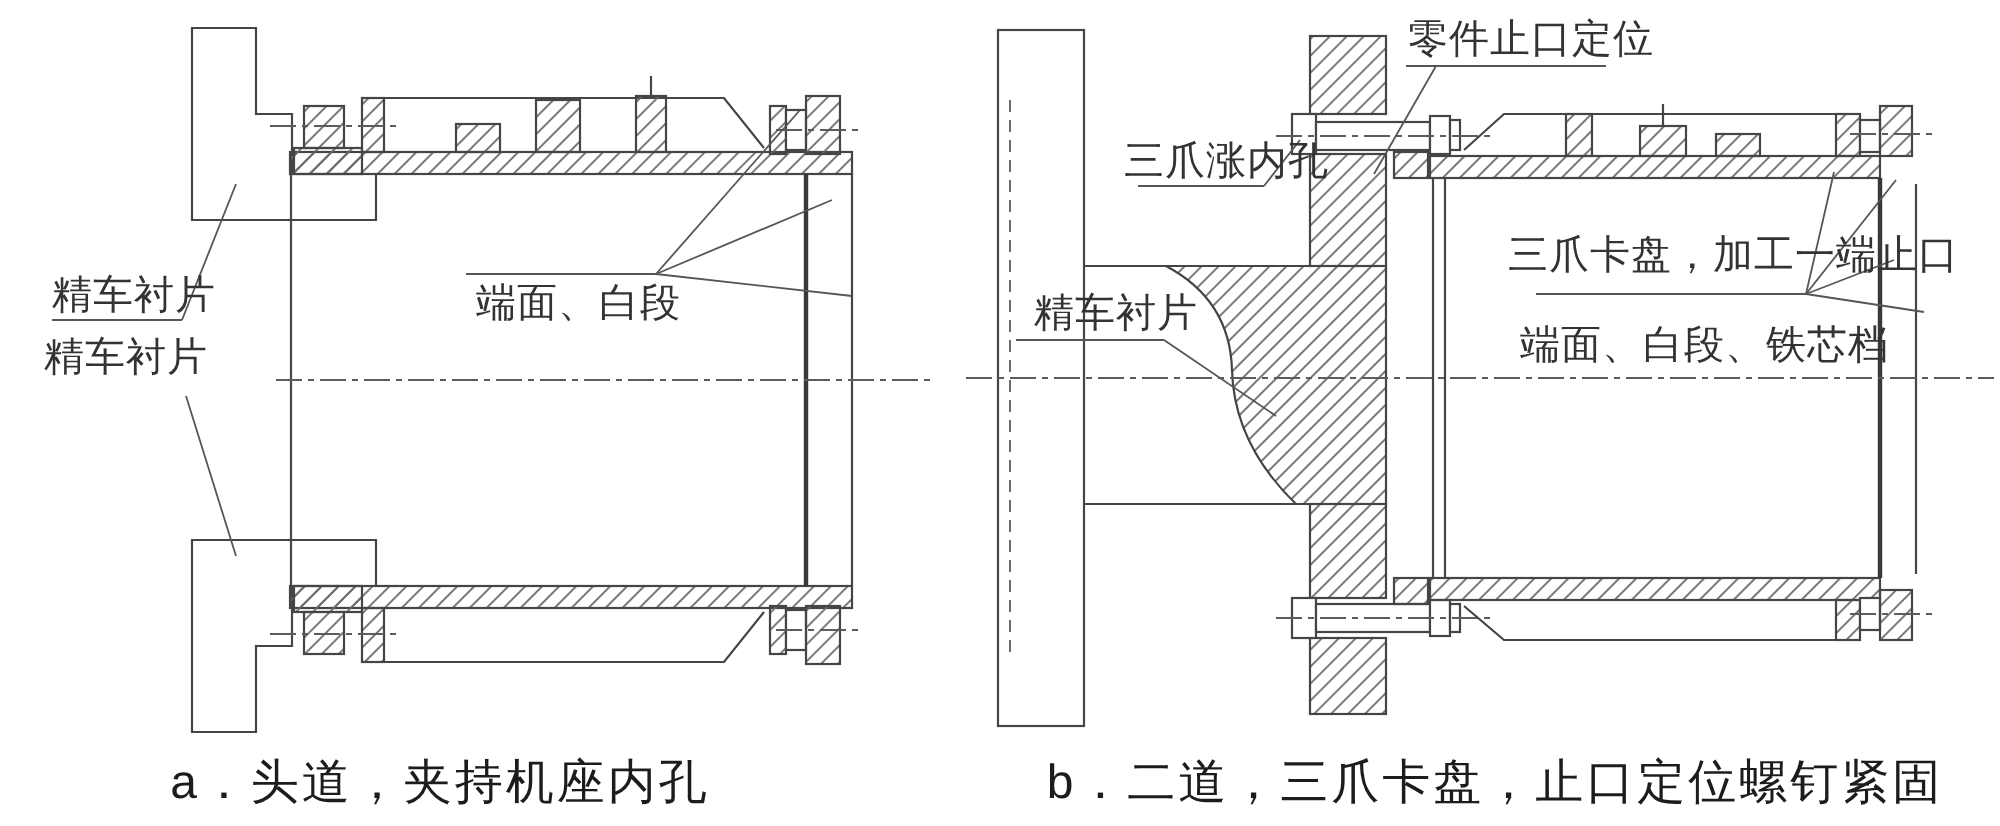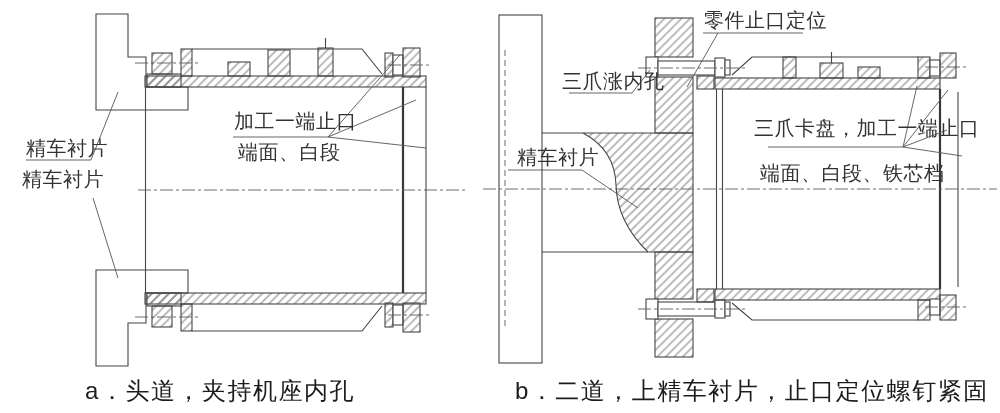--- a/index.html
+++ b/index.html
@@ -170,24 +170,23 @@
         <line class="ld" x1="903" y1="147" x2="917" y2="86"></line>
         <line class="ld" x1="903" y1="147" x2="948" y2="90"></line>
         <line class="ld" x1="903" y1="147" x2="947" y2="130"></line>
         <line class="ld" x1="903" y1="147" x2="962" y2="156"></line>
       </g>
     </g>
   </svg>
 
   <div class="lbl" style="left:26px;top:139px">精车衬片</div>
   <div class="lbl" style="left:22px;top:170px">精车衬片</div>
-  <div class="lbl" style="left:234px;top:112px">加工一端止口</div>
   <div class="lbl" style="left:238px;top:143px">端面、白段</div>
 
   <div class="lbl" style="left:704px;top:11px">零件止口定位</div>
   <div class="lbl" style="left:562px;top:72px">三爪涨内孔</div>
   <div class="lbl" style="left:517px;top:148px">精车衬片</div>
   <div class="lbl" style="left:754px;top:119px">三爪卡盘，加工一端止口</div>
   <div class="lbl" style="left:760px;top:164px">端面、白段、铁芯档</div>
 
   <div class="cap" style="left:85px;width:270px">a．头道，夹持机座内孔</div>
-  <div class="cap" style="left:515px;width:465px">b．二道，上精车衬片，止口定位螺钉紧固</div>
+  <div class="cap" style="left:515px;width:465px">b．二道，三爪卡盘，止口定位螺钉紧固</div>
 </div>
 
 </body></html>

